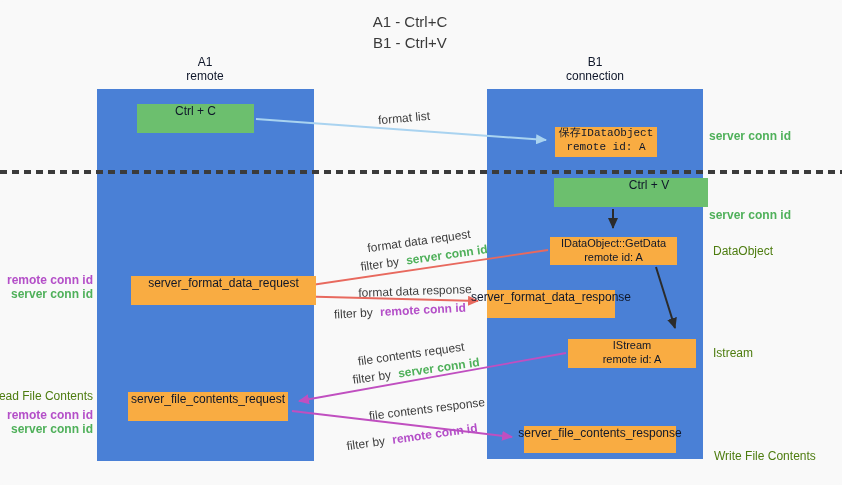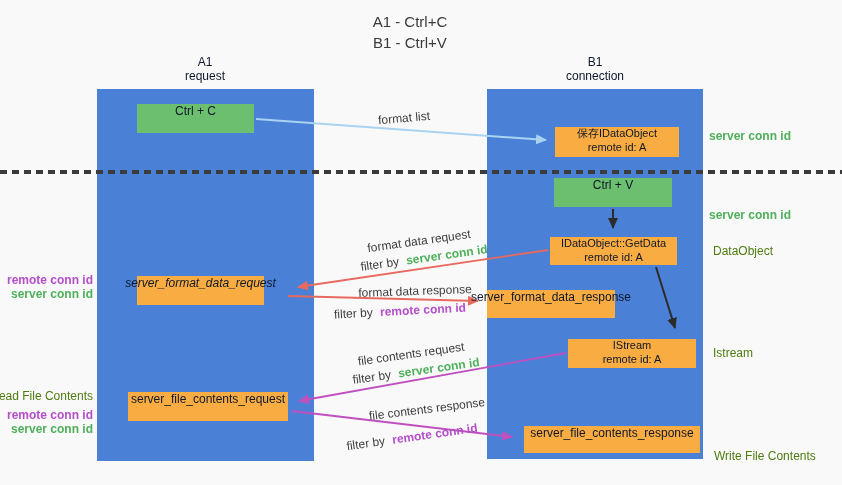--- a/index.html
+++ b/index.html
@@ -85,21 +85,21 @@
 
 <div class="canvas">
 
   <div class="title">
     <div>A1 - Ctrl+C</div>
     <div>B1 - Ctrl+V</div>
   </div>
 
   <div class="lane-header" style="left:97px;top:55px;width:216px;">
     <div>A1</div>
-    <div>request</div>
+    <div>remote</div>
   </div>
   <div class="lane-header" style="left:487px;top:55px;width:216px;">
     <div>B1</div>
     <div>connection</div>
   </div>
 
   <div class="lane" style="left:97px;top:89px;width:217px;height:372px;"></div>
   <div class="lane" style="left:487px;top:89px;width:216px;height:370px;"></div>
 
   <div class="dotted-line"></div>
@@ -124,46 +124,46 @@
     <line x1="548" y1="250" x2="298" y2="287" stroke="#e8695e" stroke-width="1.8" marker-end="url(#ah-red)"></line>
     <line x1="288" y1="296" x2="478" y2="301" stroke="#e8695e" stroke-width="1.8" marker-end="url(#ah-red)"></line>
     <line x1="656" y1="267" x2="675" y2="328" stroke="#2b2b2b" stroke-width="2" marker-end="url(#ah-black)"></line>
     <line x1="566" y1="353" x2="299" y2="401" stroke="#c04fc0" stroke-width="1.8" marker-end="url(#ah-magenta)"></line>
     <line x1="292" y1="411" x2="512" y2="437" stroke="#c04fc0" stroke-width="1.8" marker-end="url(#ah-magenta)"></line>
   </svg>
 
   <div class="node green" style="left:137px;top:104px;width:117px;height:29px;">
     <div>Ctrl + C</div>
   </div>
-  <div class="node orange" style="left:137px;top:276px;width:127px;height:29px;font-style:italic;">
+  <div class="node orange" style="left:131px;top:276px;width:185px;height:29px;">
     <div>server_format_data_request</div>
   </div>
   <div class="node orange" style="left:128px;top:392px;width:160px;height:29px;">
     <div>server_file_contents_request</div>
   </div>
 
-  <div class="node orange two-line" style="left:555px;top:127px;width:124px;height:30px;">
+  <div class="node orange two-line" style="left:555px;top:127px;width:102px;height:30px;font-family:Liberation Mono, monospace;">
     <div>保存IDataObject</div>
     <div>remote id: A</div>
   </div>
-  <div class="node green" style="left:554px;top:178px;width:118px;height:29px;">
+  <div class="node green" style="left:554px;top:178px;width:118px;height:29px;padding-left:36px;">
     <div>Ctrl + V</div>
   </div>
   <div class="node orange two-line" style="left:550px;top:237px;width:127px;height:28px;">
     <div>IDataObject::GetData</div>
     <div>remote id: A</div>
   </div>
   <div class="node orange" style="left:487px;top:290px;width:128px;height:28px;">
     <div>server_format_data_response</div>
   </div>
   <div class="node orange two-line" style="left:568px;top:339px;width:128px;height:29px;">
     <div>IStream</div>
     <div>remote id: A</div>
   </div>
-  <div class="node orange" style="left:524px;top:426px;width:176px;height:27px;">
+  <div class="node orange" style="left:524px;top:426px;width:152px;height:27px;">
     <div>server_file_contents_response</div>
   </div>
 
   <div class="elabel" style="left:404px;top:118px;transform:translate(-50%,-50%) rotate(-5deg);">
     <span>format list</span>
   </div>
 
   <div class="elabel" style="left:419px;top:241px;transform:translate(-50%,-50%) rotate(-8deg);">
     <span>format data request</span>
   </div>

